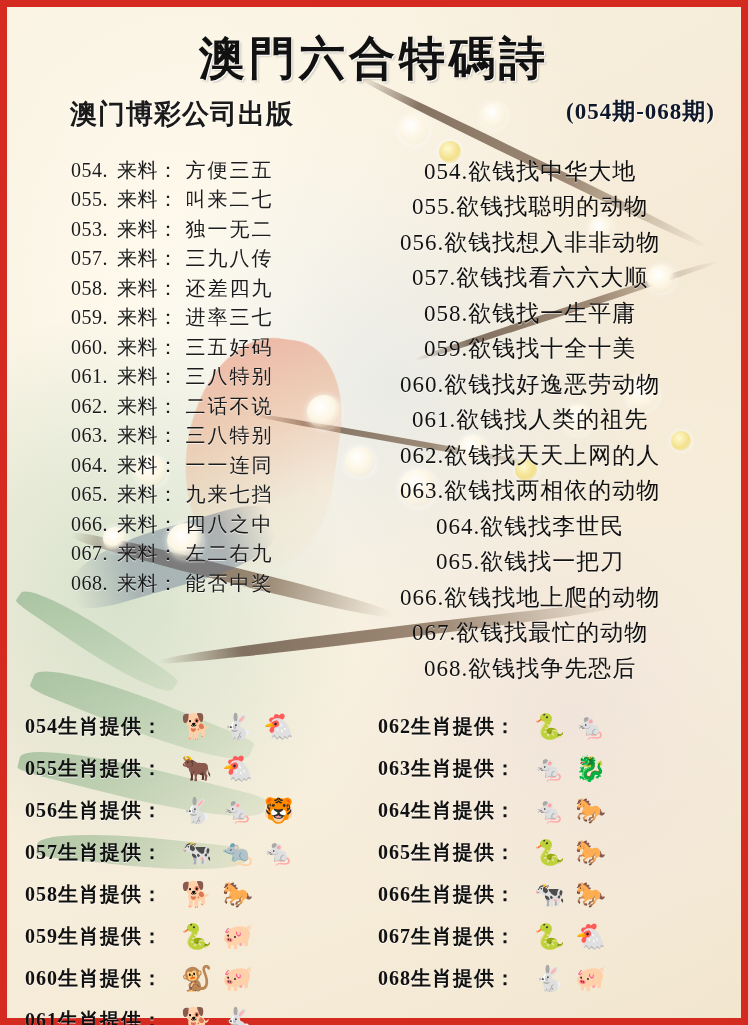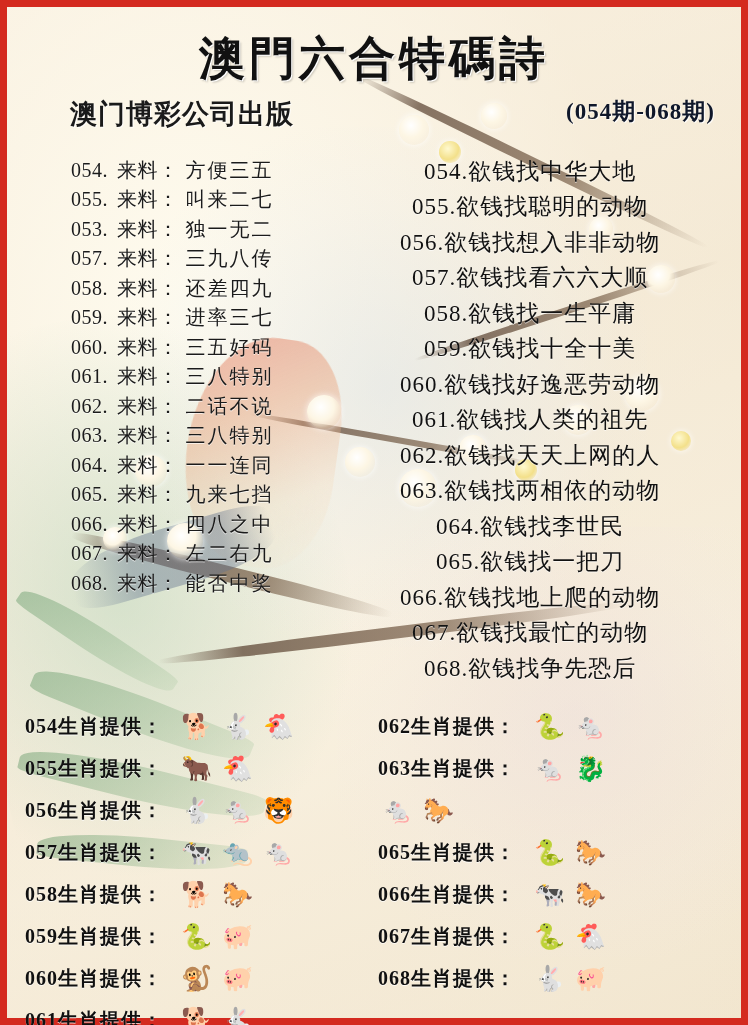--- a/index.html
+++ b/index.html
@@ -411,20 +411,21 @@
         </span>
       </div>
       <div class="z-row">
         <span class="z-label">063生肖提供：</span>
         <span class="z-icons">
           <span>🐁</span>
           <span>🐉</span>
         </span>
       </div>
       <div class="z-row">
+        <span class="z-label">064生肖提供：</span>
         <span class="z-icons">
           <span>🐁</span>
           <span>🐎</span>
         </span>
       </div>
       <div class="z-row">
         <span class="z-label">065生肖提供：</span>
         <span class="z-icons">
           <span>🐍</span>
           <span>🐎</span>

